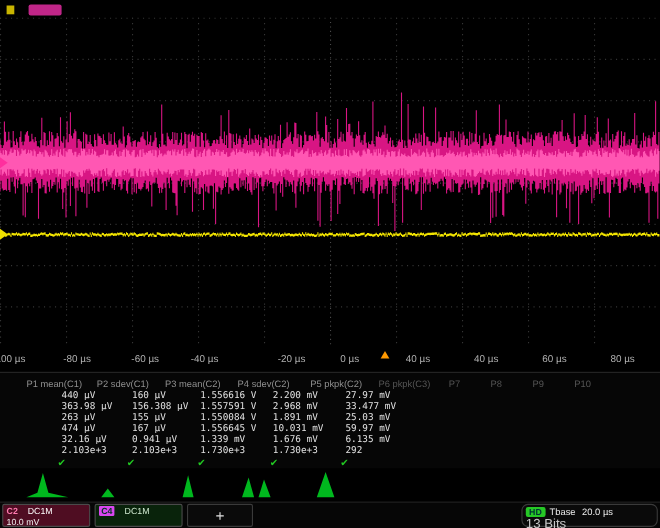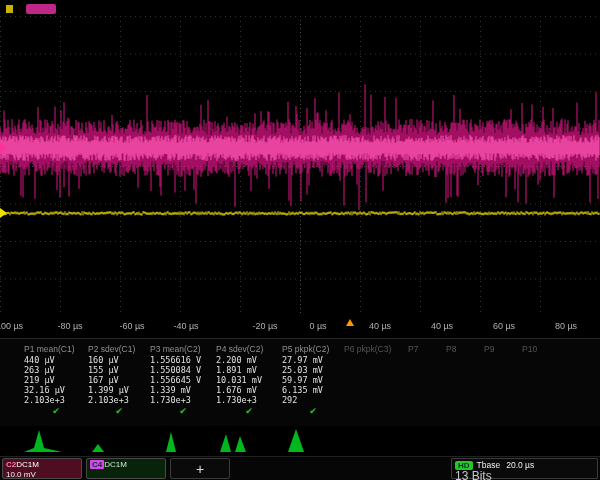--- a/index.html
+++ b/index.html
@@ -24,40 +24,40 @@
          border-left:4px solid transparent;border-right:4px solid transparent;border-bottom:7px solid #ff9900;}
 
   
   .mtable{position:absolute;top:338px;left:0;width:600px;height:88px;border-top:1px solid #272727;
           padding:4px 0 0 24px;box-sizing:border-box;background:#060606;}
   .trow{display:grid;grid-template-columns:64px 62px 66px 66px 62px 64px 38px 38px 38px 30px;
         height:10px;line-height:10px;}
   .trow.thead{height:12px;line-height:12px;}
   .hcell{color:#909090;font-size:8.5px;white-space:nowrap;overflow:hidden;}
   .hcell.dim{color:#555;}
-  .vcell{color:#e2e2e2;font-size:8.5px;font-family:"DejaVu Sans Mono",monospace;white-space:nowrap;}
+  .vcell{color:#e2e2e2;font-size:8.5px;font-family:"DejaVu Sans Mono",monospace;white-space:nowrap;margin-left:32px;}
   .scell{color:#22c822;font-size:9px;text-align:center;height:12px;line-height:12px;}
 
   
   .histwrap{position:absolute;top:426px;left:0;width:600px;height:30px;background:#000;}
 
   
   .bottombar{position:absolute;top:456px;left:0;width:600px;height:24px;background:#060606;border-top:1px solid #222;
              display:flex;align-items:stretch;gap:4px;padding:1px 2px;box-sizing:border-box;}
   .desc{width:80px;border:1px solid #4a4a4a;border-radius:2px;padding:1px 3px;font-size:8px;line-height:10px;box-sizing:border-box;}
   .desc.c2d{background:#4f0d22;color:#fff;}
   .desc.c4d{background:#09230b;color:#cfe8cf;}
-  .ctag{font-weight:bold;margin-right:0;}
+  .ctag{font-weight:bold;margin-right:9px;}
   .ctag.pink{color:#ff7ab0;}
   .ctag.green{background:#d946ef;color:#032;padding:0 2px;border-radius:1px;}
   .descline2{color:#f0f0f0;}
   .cross{width:58px;border:1px solid #3a3a3a;background:#0a0a0a;color:#ddd;font-size:14px;
          display:flex;align-items:center;justify-content:center;border-radius:2px;}
   .spacer{flex:1;}
-  .tbase{width:147px;border:1px solid #3a3a3a;border-radius:1px;background:#0a0a0a;
+  .tbase{width:124px;border:1px solid #3a3a3a;border-radius:6px;background:#0a0a0a;
          padding:1px 3px;box-sizing:border-box;font-size:8.5px;line-height:10px;color:#eee;}
   .hd{background:#26c826;color:#033;font-weight:bold;font-size:8px;padding:0 3px;border-radius:2px;}
   .tb{margin-left:4px;}
   .tv{margin-left:6px;}
   .bits{color:#c8c8c8;font-size:12px;}
 </style>
 </head>
 <body>
 
 <div class="screen">
@@ -125,36 +125,43 @@
       <span class="hcell dim">P10</span>
     </div>
     <div class="trow">
       <span class="vcell">440 µV</span>
       <span class="vcell">160 µV</span>
       <span class="vcell">1.556616 V</span>
       <span class="vcell">2.200 mV</span>
       <span class="vcell">27.97 mV</span>
     </div>
     <div class="trow">
+      <span class="vcell">363.98 µV</span>
+      <span class="vcell">156.308 µV</span>
+      <span class="vcell">1.557591 V</span>
+      <span class="vcell">2.968 mV</span>
+      <span class="vcell">33.477 mV</span>
+    </div>
+    <div class="trow">
       <span class="vcell">263 µV</span>
       <span class="vcell">155 µV</span>
       <span class="vcell">1.550084 V</span>
       <span class="vcell">1.891 mV</span>
       <span class="vcell">25.03 mV</span>
     </div>
     <div class="trow">
-      <span class="vcell">219 µV</span>
+      <span class="vcell">474 µV</span>
       <span class="vcell">167 µV</span>
       <span class="vcell">1.556645 V</span>
       <span class="vcell">10.031 mV</span>
       <span class="vcell">59.97 mV</span>
     </div>
     <div class="trow">
       <span class="vcell">32.16 µV</span>
-      <span class="vcell">1.399 µV</span>
+      <span class="vcell">0.941 µV</span>
       <span class="vcell">1.339 mV</span>
       <span class="vcell">1.676 mV</span>
       <span class="vcell">6.135 mV</span>
     </div>
     <div class="trow">
       <span class="vcell">2.103e+3</span>
       <span class="vcell">2.103e+3</span>
       <span class="vcell">1.730e+3</span>
       <span class="vcell">1.730e+3</span>
       <span class="vcell">292</span>

